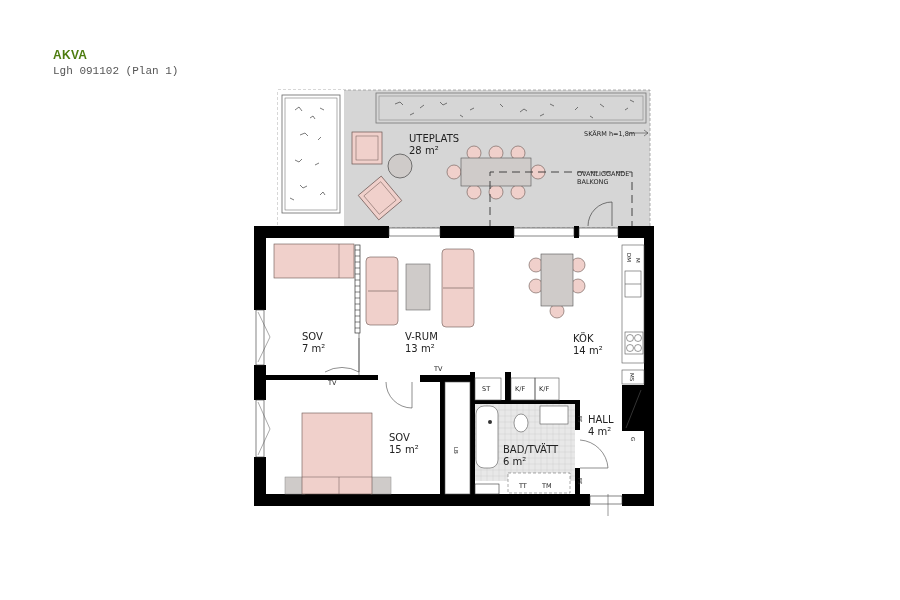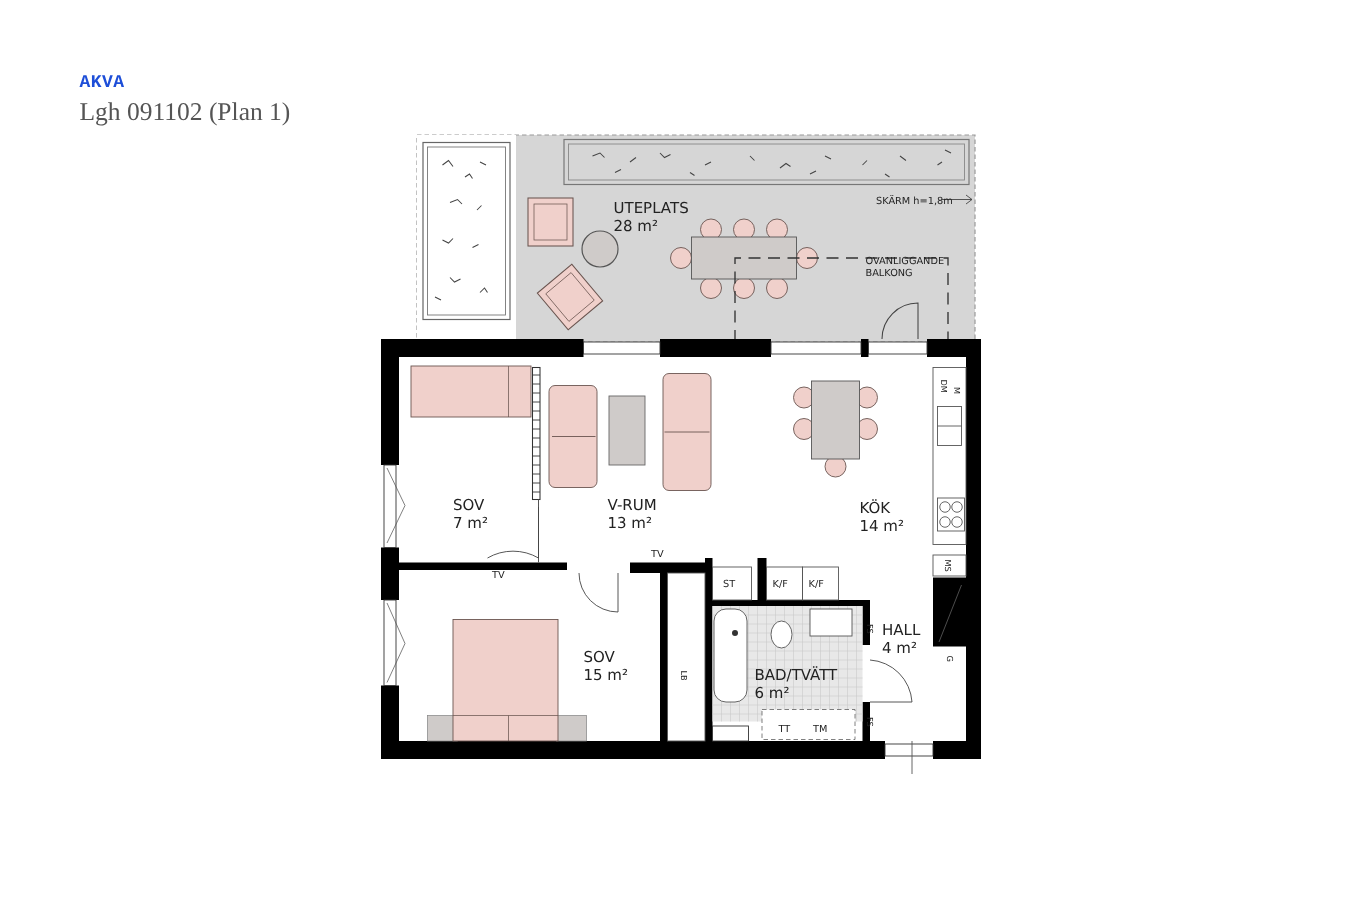--- a/index.html
+++ b/index.html
@@ -1,19 +1,19 @@
 <!DOCTYPE html>
 <html><head>
 <meta charset="utf-8">
 <style>
   html,body{margin:0;padding:0;background:#fff;}
   body{width:900px;height:600px;position:relative;overflow:hidden;font-family:"DejaVu Sans",sans-serif;}
   .hdr{position:absolute;left:53px;top:48px;}
-  .title{font-family:Liberation Mono, monospace;font-weight:bold;font-size:12px;color:#1d4ed8;letter-spacing:0.3px;}
-  .sub{font-family:Liberation Serif, serif;font-size:17px;color:#555;margin-top:3px;}
+  .title{font-family:Liberation Sans, sans-serif;font-weight:bold;font-size:12px;color:#4d7c0f;letter-spacing:0.3px;}
+  .sub{font-family:Liberation Mono, monospace;font-size:11px;color:#555;margin-top:3px;}
   svg{position:absolute;left:0;top:0;}
   .lbl{font-family:"DejaVu Sans",sans-serif;fill:#222;}
 </style>
 </head>
 <body>
 
 <div class="hdr">
   <div class="title">AKVA</div>
   <div class="sub">Lgh 091102 (Plan 1)</div>
 </div>

